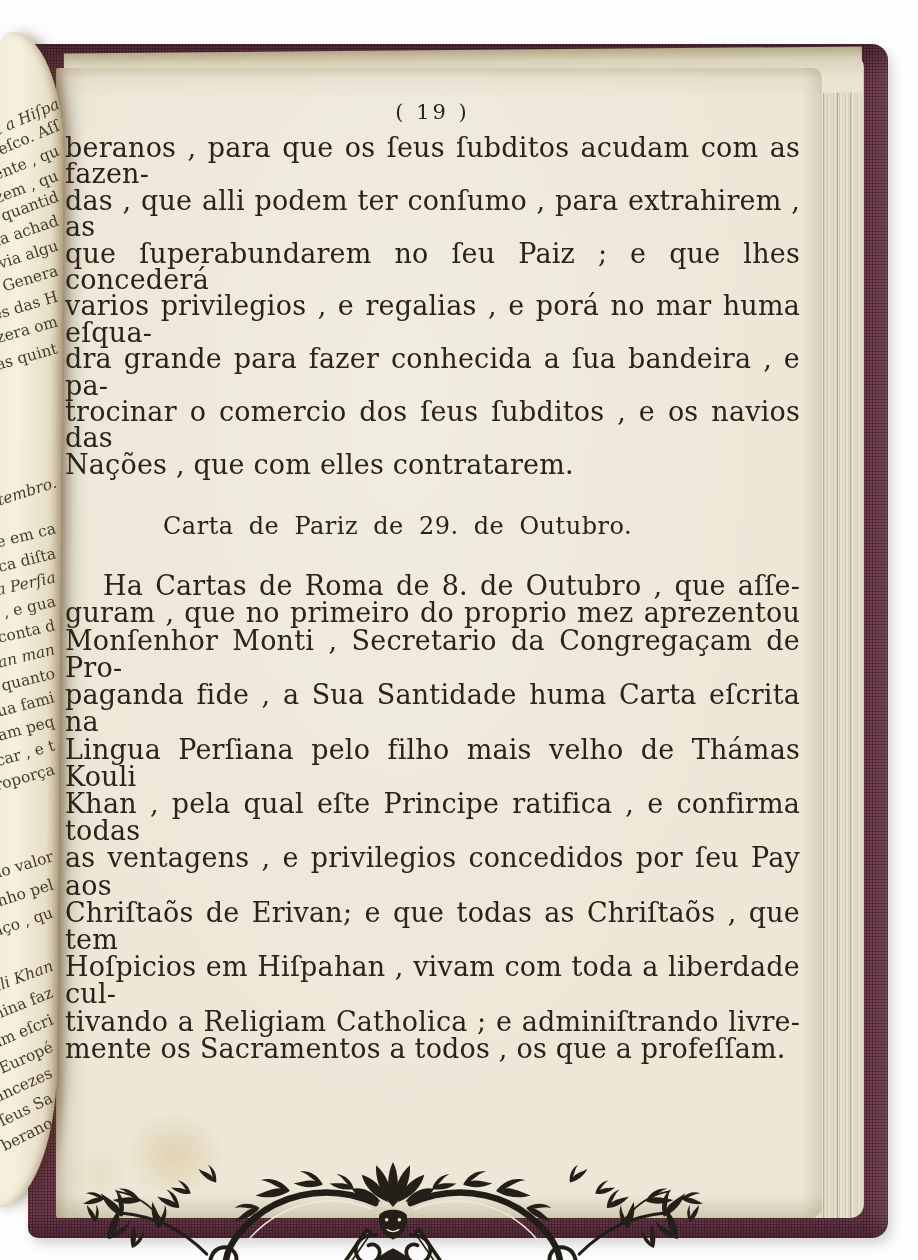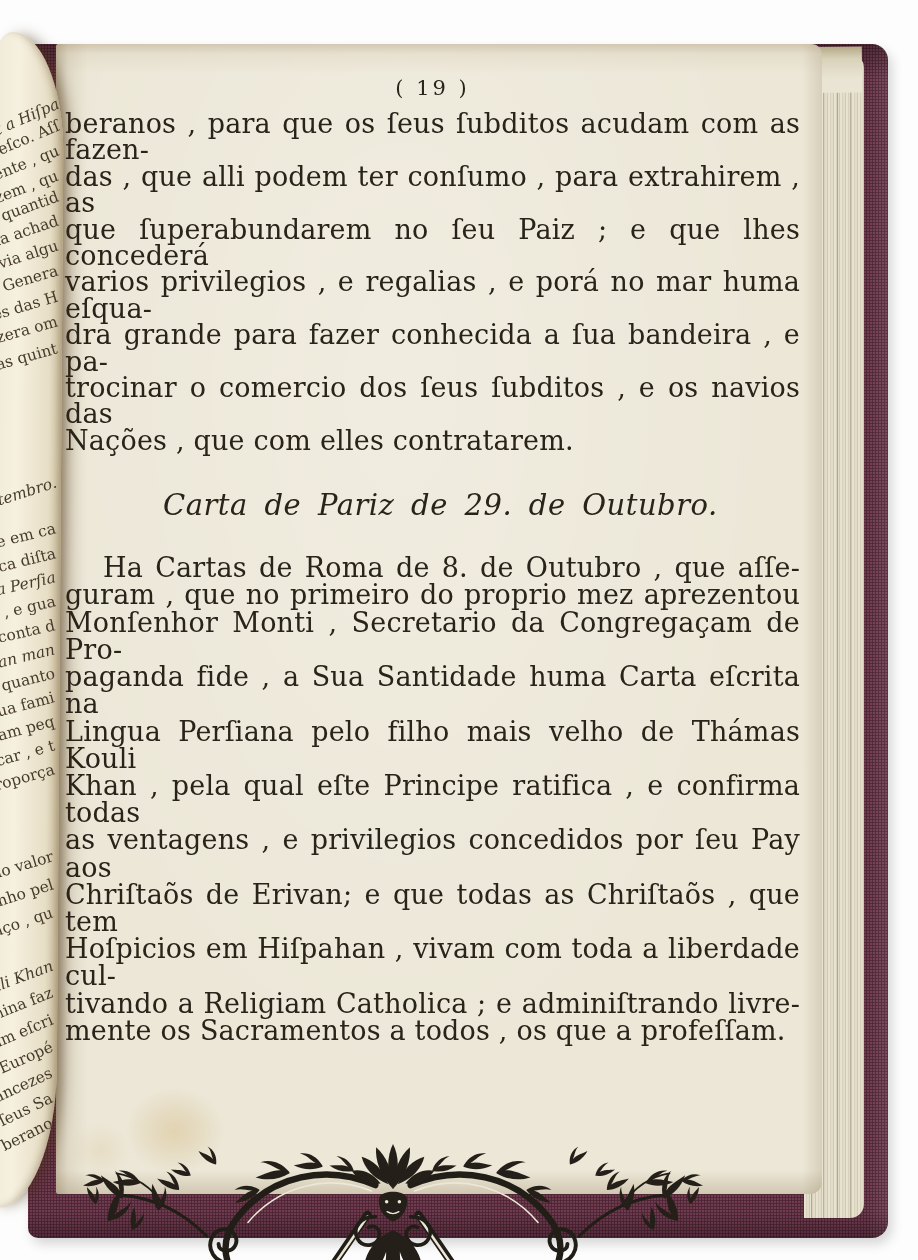--- a/index.html
+++ b/index.html
@@ -29,41 +29,41 @@
         rgba(0,0,0,0) 20px 33px, rgba(110,100,75,.45) 33px 34px,
         rgba(0,0,0,0) 34px 46px, rgba(110,100,75,.35) 46px 47px, rgba(0,0,0,0) 47px),
       repeating-linear-gradient(90deg,#e8e3d0 0 2px,#d8d2bc 2px 3px,#e2dcc9 3px 5px,#cfc9b2 5px 6px);}
 
   
   .top-pages{position:absolute;left:64px;top:50px;width:798px;height:46px;
     transform:rotate(-.5deg);
     background:linear-gradient(180deg,#b4a987 0,#d9d2ba 12px,#e9e4d3 32px);}
 
   
-  .main-page{position:absolute;left:56px;top:44px;width:766px;height:1150px;
+  .main-page{position:absolute;left:56px;top:68px;width:766px;height:1150px;
     background-color:#ece7d7;
     background-image:
       linear-gradient(180deg, rgba(140,115,70,.28) 0, rgba(140,115,70,.08) 10px, rgba(140,115,70,0) 30px),
       linear-gradient(90deg, rgba(110,85,45,.30) 0, rgba(110,85,45,.10) 12px, rgba(110,85,45,0) 32px),
       linear-gradient(270deg, rgba(130,110,70,.20) 0, rgba(130,110,70,0) 20px),
       linear-gradient(0deg, rgba(130,110,70,.26) 0, rgba(130,110,70,0) 24px),
       radial-gradient(ellipse at 45% 30%, rgba(255,255,255,.22), rgba(255,255,255,0) 65%);
     border-radius:2px 10px 12px 2px;}
 
   .content{position:absolute;left:9px;top:0;width:735px;color:#29231a;}
 
   .pgnum{margin-top:32px;text-align:center;font-size:21px;letter-spacing:3px;}
   .para{font-size:27px;letter-spacing:.2px;}
   .p1{margin-top:11px;line-height:26.4px;}
   .p2{margin-top:32px;line-height:27.2px;}
   .p2 .tline:first-child{text-indent:38px;}
   .tline{text-align:justify;text-align-last:justify;white-space:normal;}
   .tline.last{text-align-last:left;}
   .it{}
-  .heading{margin-top:34px;margin-left:98px;font-size:29px;font-style:italic;
+  .heading{margin-top:34px;margin-left:98px;font-size:24px;
            letter-spacing:.5px;word-spacing:7px;}
 
   .orn{margin-top:100px;margin-left:14px;width:628px;height:392px;}
 
   .stain{position:absolute;border-radius:50%;filter:blur(1.5px);}
   .stain1{left:70px;top:1044px;width:98px;height:86px;
     background:radial-gradient(closest-side, rgba(205,172,105,.34), rgba(205,172,105,.17) 55%, rgba(205,172,105,0));}
   .stain2{left:16px;top:1078px;width:58px;height:56px;opacity:.55;
     background:radial-gradient(closest-side, rgba(205,172,105,.30), rgba(205,172,105,0));}
 

